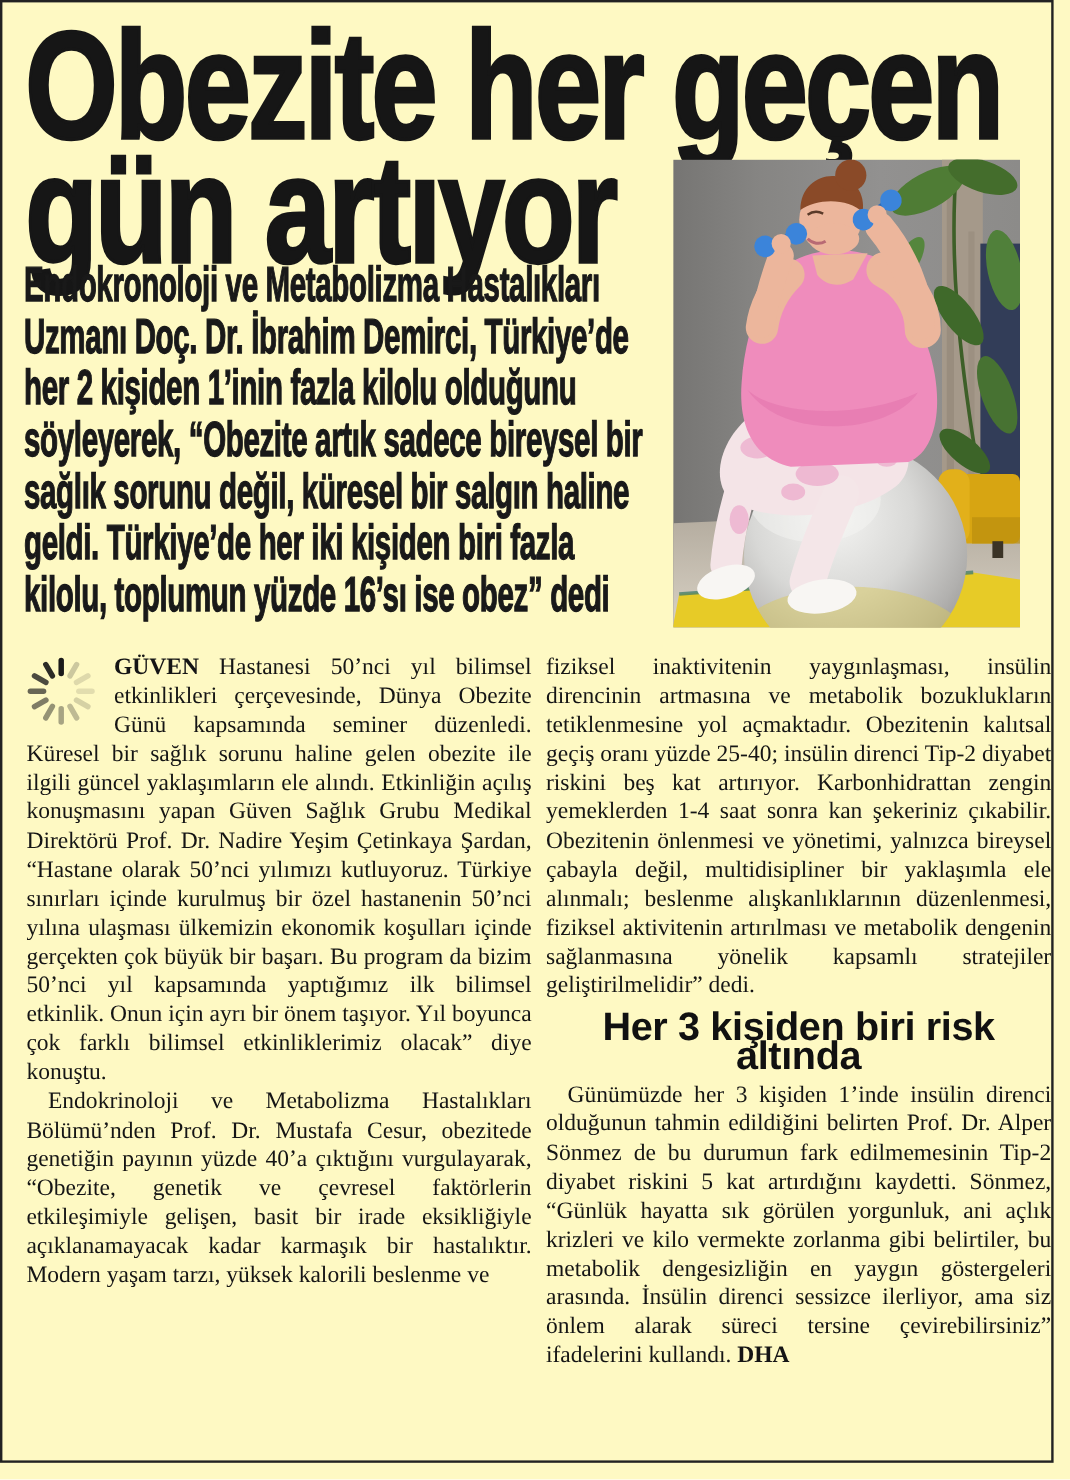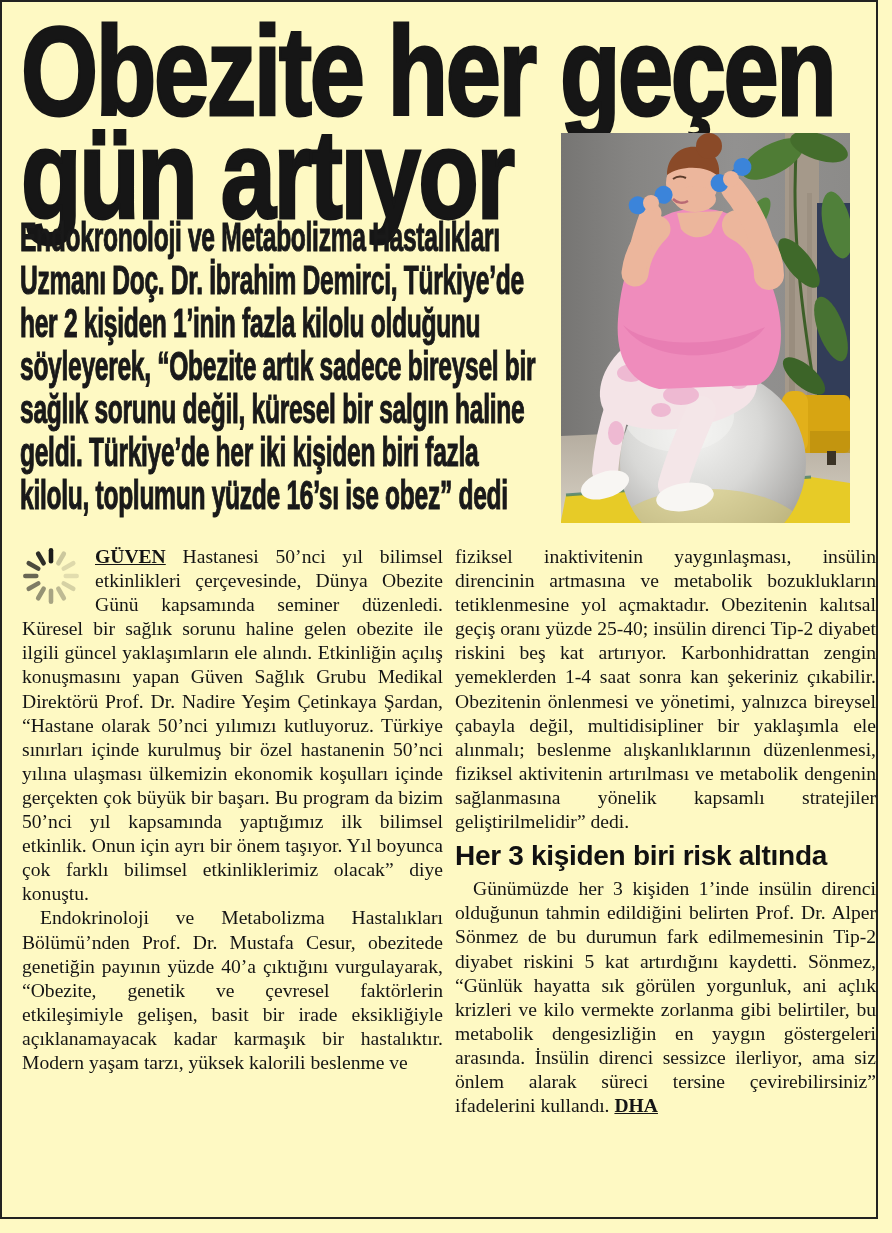--- a/index.html
+++ b/index.html
@@ -26,23 +26,23 @@
   .photo{position:absolute;left:561px;top:133px;width:289px;height:390px;}
   .photo svg{display:block;}
 
   
   .col{position:absolute;top:545px;width:421px;font-size:19.6px;line-height:24.1px;
        text-align:justify;hyphens:auto;}
   .col-left{left:22px;}
   .col-right{left:455px;}
   .col p{margin:0;}
   .indent{text-indent:18px;}
-  .subhead{font-family:"Liberation Sans",sans-serif;font-weight:700;font-size:28px;
-       letter-spacing:-0.3px;color:#111;text-align:left;margin:10px 0 9px;}
-  .lead-word,.tail-word{font-weight:700;text-decoration:underline;}
+  .subhead{font-family:"Liberation Sans",sans-serif;font-weight:700;font-size:33px;
+       letter-spacing:-0.3px;color:#111;text-align:center;margin:10px 0 9px;}
+  .lead-word,.tail-word{font-weight:700;}
 
   .spinner{float:left;width:64px;height:70px;margin:2px 9px 0 0;}
 </style>
 </head>
 <body>
 
 <div class="page">
   <div class="frame"></div>
 
   <div class="headline">

